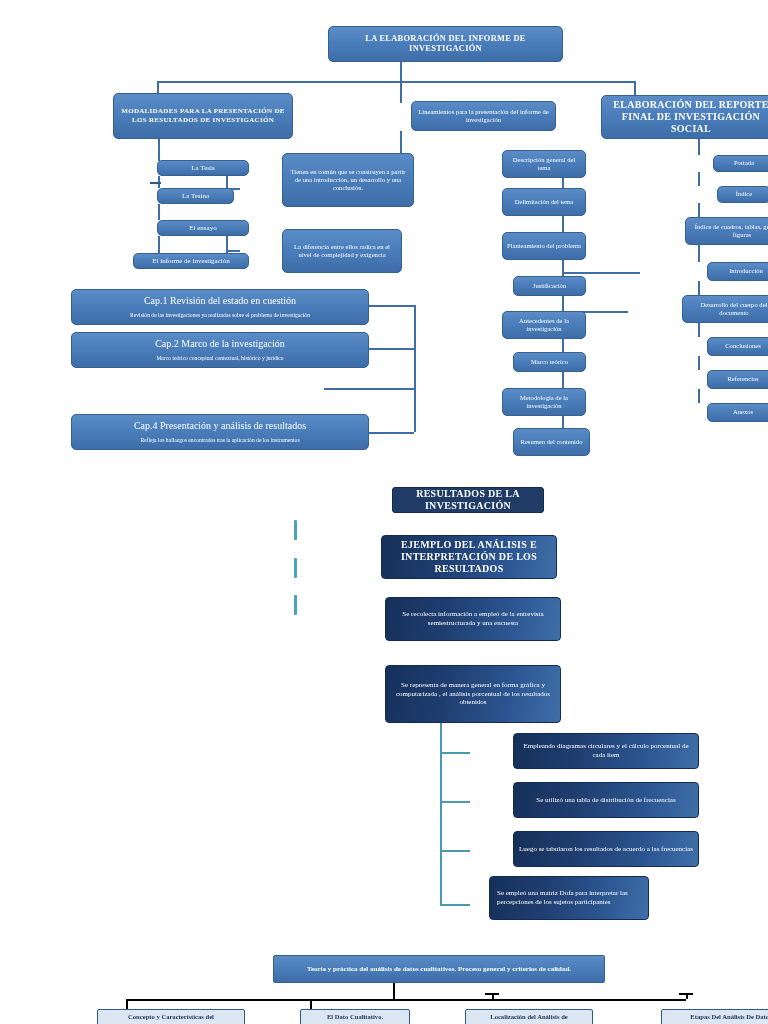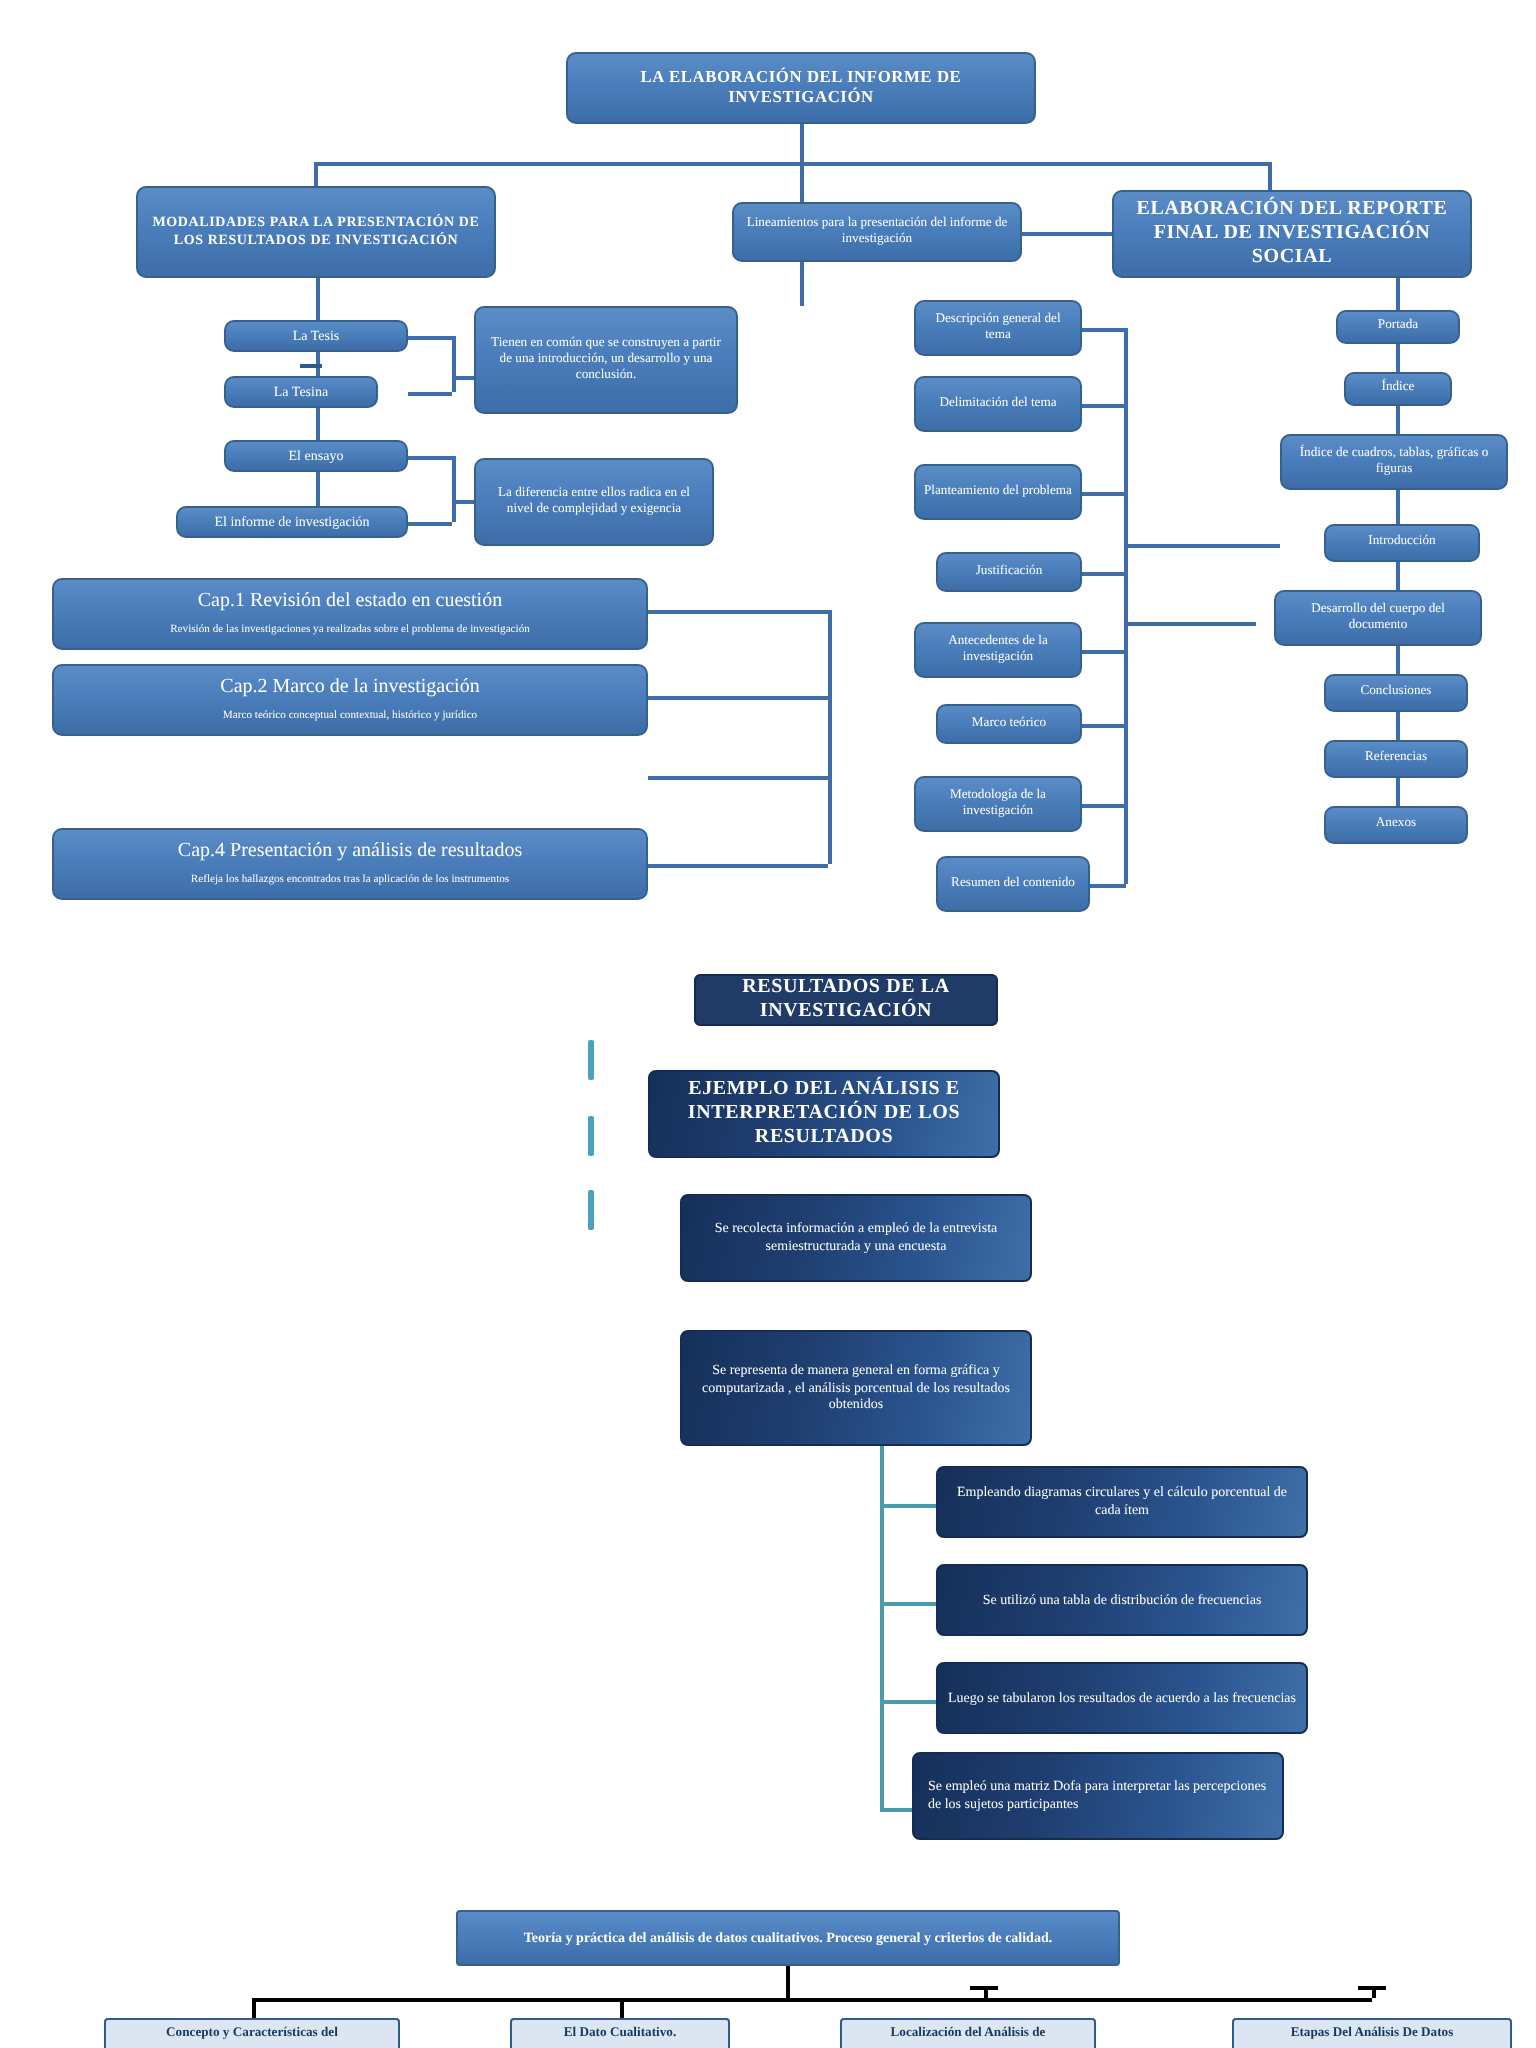--- a/index.html
+++ b/index.html
@@ -20,20 +20,21 @@
     justify-content:center;
     text-align:center;
     color:#ffffff;
     border-radius:5px;
     border:1px solid #2e5b8e;
     background:#4a7ebb;
     line-height:1.22;
     padding:2px 4px;
     z-index:5;
     overflow:hidden;
+    margin-left:45px;
   }
   .node .ttl{display:block;width:100%;}
   .node .sub{display:block;width:100%;}
 
   
   .caps{ text-transform:none; letter-spacing:.3px; font-weight:bold;}
   .f55{font-size:5.6px;}
   .f65{font-size:6.6px;}
   .f7{font-size:7px;}
   .f75{font-size:10px;}
@@ -250,21 +251,21 @@
   <div class="ln lnv" style="left:414px;top:305px;width:1.5px;height:127px;"></div>
 
   <div class="node navy caps f75" style="left:347px;top:487px;width:152px;height:26px;border-radius:3px;">
     <span class="ttl">RESULTADOS DE LA INVESTIGACIÓN</span>
   </div>
 
   <div class="dash" style="left:294px;top:520px;height:20px;"></div>
   <div class="dash" style="left:294px;top:558px;height:20px;"></div>
   <div class="dash" style="left:294px;top:595px;height:20px;"></div>
 
-  <div class="node navygrad caps f75" style="left:324px;top:535px;width:176px;height:44px;border-radius:4px;">
+  <div class="node navygrad caps f75" style="left:336px;top:535px;width:176px;height:44px;border-radius:4px;">
     <span class="ttl">EJEMPLO DEL ANÁLISIS E INTERPRETACIÓN DE LOS RESULTADOS</span>
   </div>
 
   <div class="node navygrad f7" style="left:340px;top:597px;width:176px;height:44px;border-radius:4px;">
     <span class="ttl">Se recolecta información a empleó de la entrevista semiestructurada y una encuesta</span>
   </div>
 
   <div class="node navygrad f7" style="left:340px;top:665px;width:176px;height:58px;border-radius:4px;">
     <span class="ttl">Se representa de manera general en forma gráfica y computarizada , el análisis porcentual de los resultados obtenidos</span>
   </div>
@@ -278,21 +279,21 @@
 
   <div class="node navygrad f7" style="left:468px;top:733px;width:186px;height:36px;border-radius:4px;">
     <span class="ttl">Empleando diagramas circulares y el cálculo porcentual de cada ítem</span>
   </div>
   <div class="node navygrad f7" style="left:468px;top:782px;width:186px;height:36px;border-radius:4px;">
     <span class="ttl">Se utilizó una tabla de distribución de frecuencias</span>
   </div>
   <div class="node navygrad f7" style="left:468px;top:831px;width:186px;height:36px;border-radius:4px;">
     <span class="ttl">Luego se tabularon los resultados de acuerdo a las frecuencias</span>
   </div>
-  <div class="node navygrad f7" style="left:456px;top:876px;width:186px;height:44px;border-radius:4px;align-items:flex-end;text-align:left;padding-left:7px;">
+  <div class="node navygrad f7" style="left:444px;top:876px;width:160px;height:44px;border-radius:4px;align-items:flex-end;text-align:left;padding-left:7px;">
     <span class="ttl" style="text-align:left;">Se empleó una matriz Dofa para interpretar las percepciones de los sujetos participantes</span>
   </div>
 
   <div class="node bluegrad f7" style="left:228px;top:955px;width:332px;height:28px;border-radius:2px;font-weight:bold;">
     <span class="ttl">Teoría y práctica del análisis de datos cualitativos. Proceso general y criterios de calidad.</span>
   </div>
 
   <div class="blk blkv" style="left:393px;top:983px;height:17px;"></div>
   <div class="blk blkh" style="left:126px;top:999px;width:560px;"></div>
   <div class="blk blkv" style="left:126px;top:999px;height:10px;"></div>

